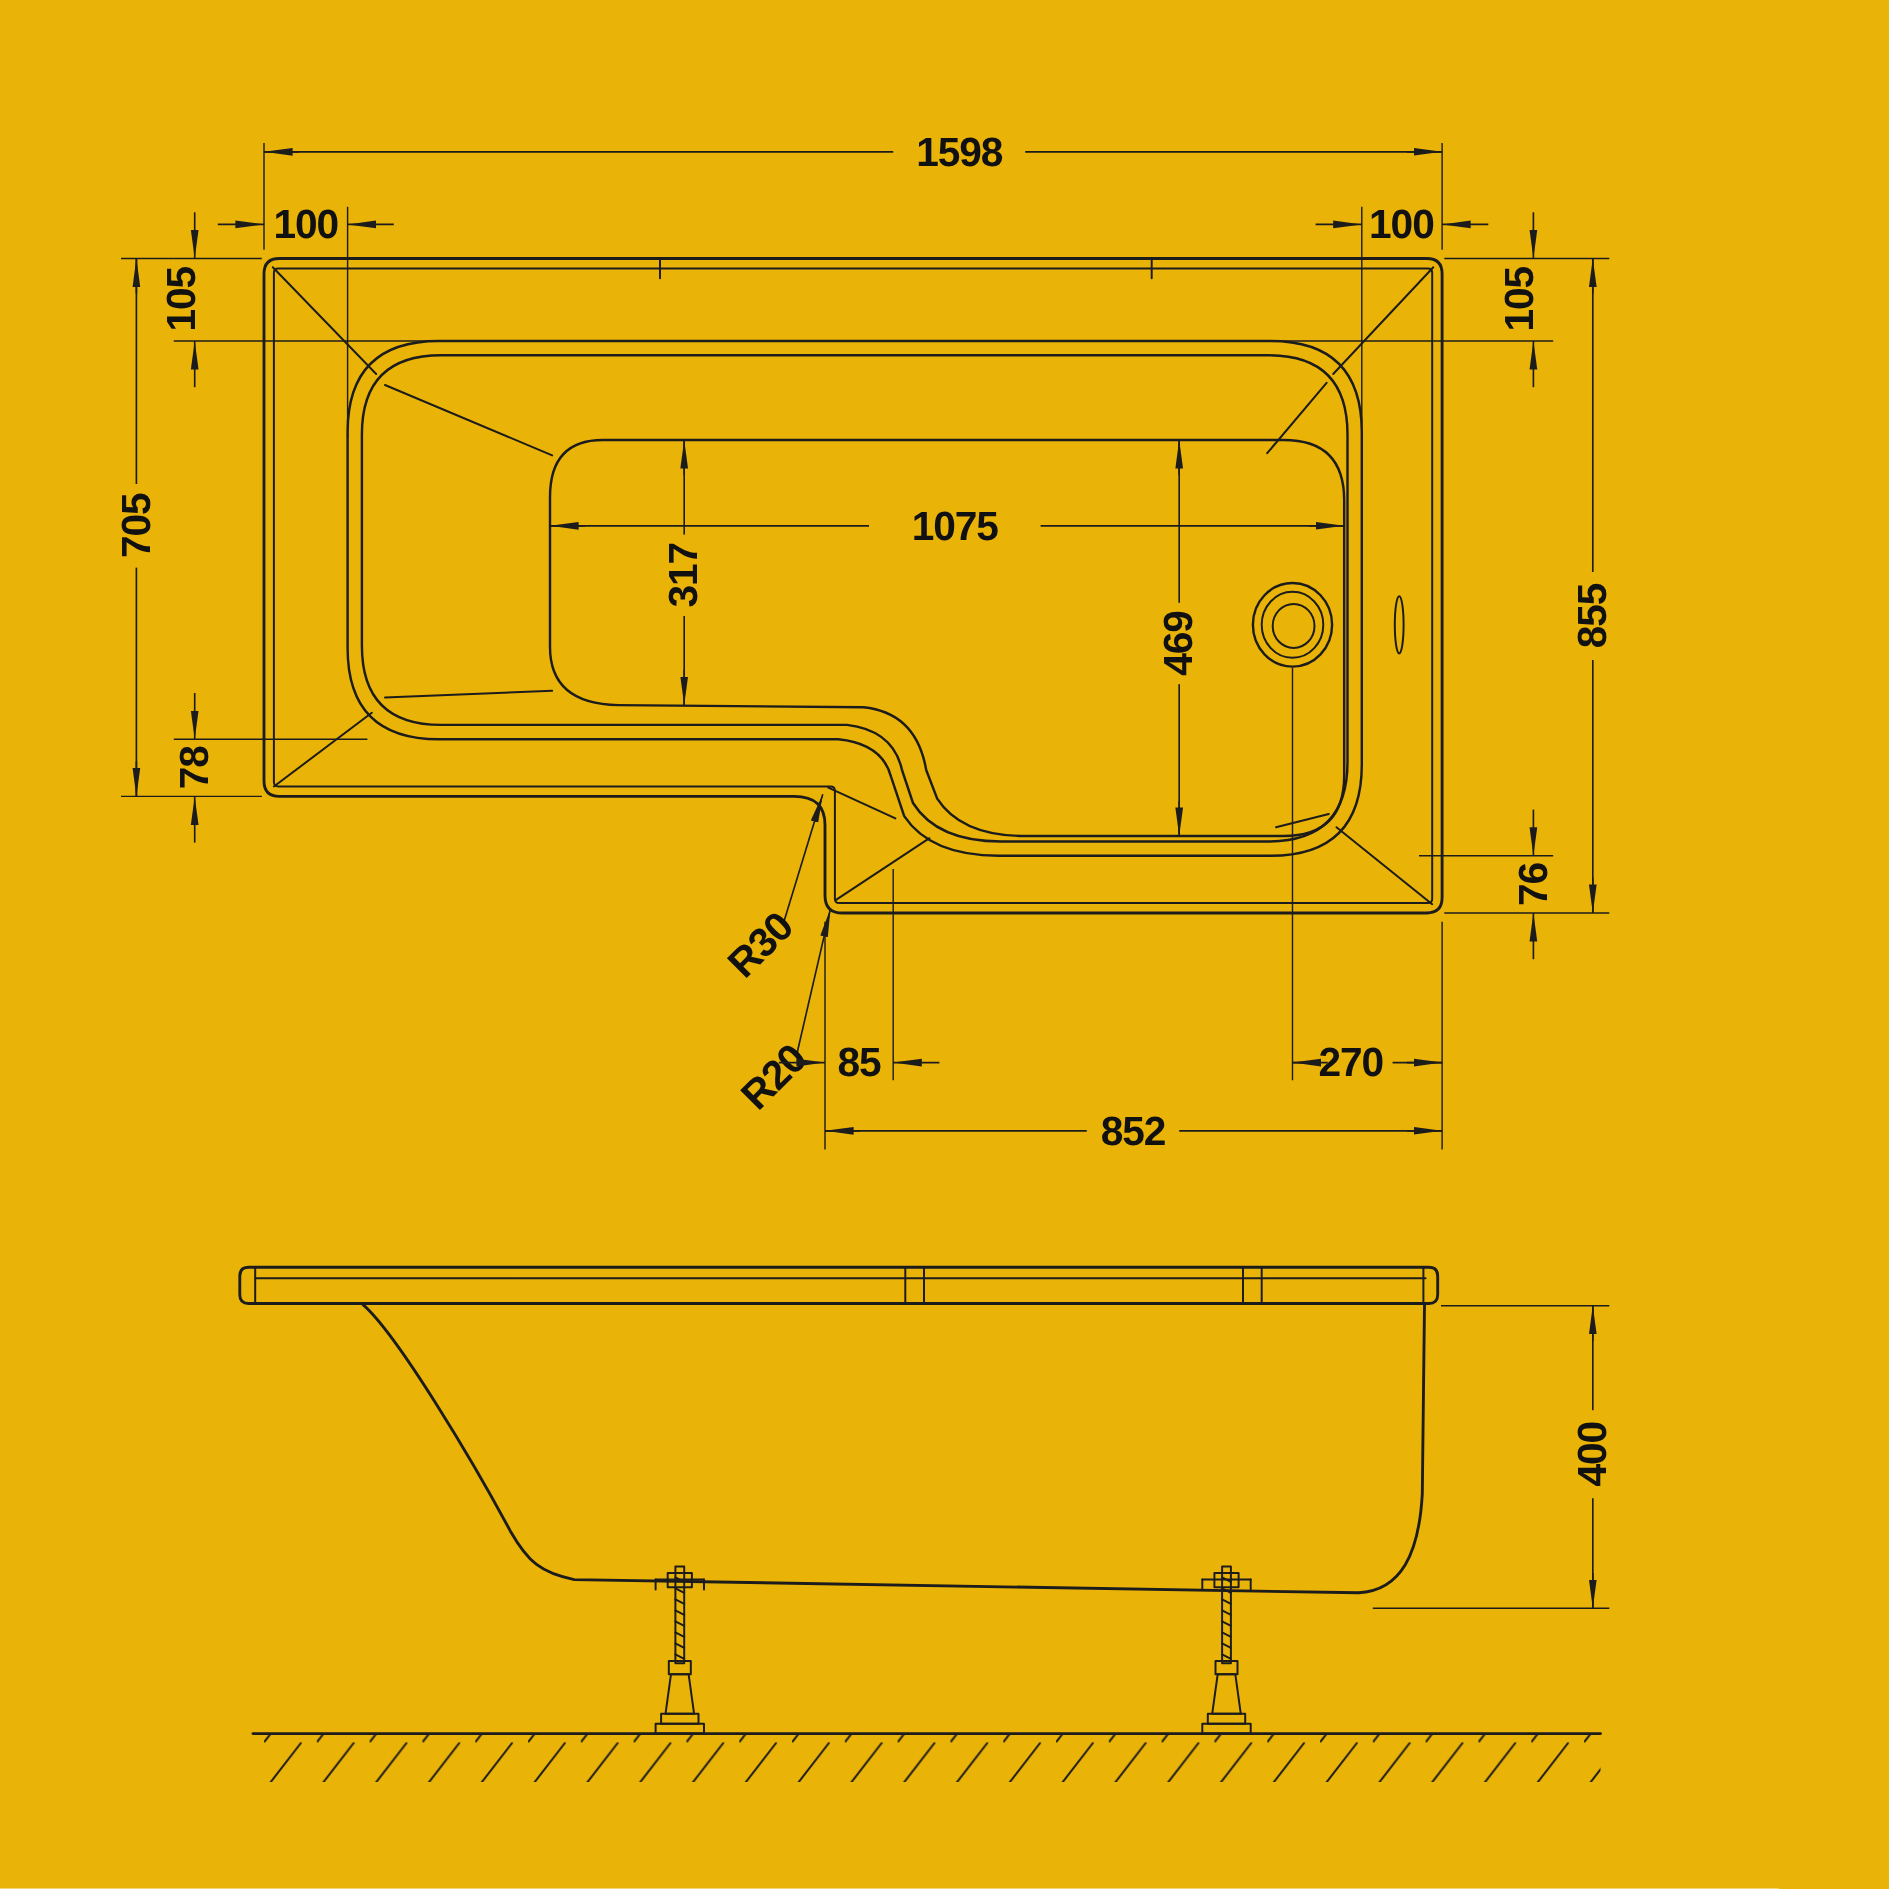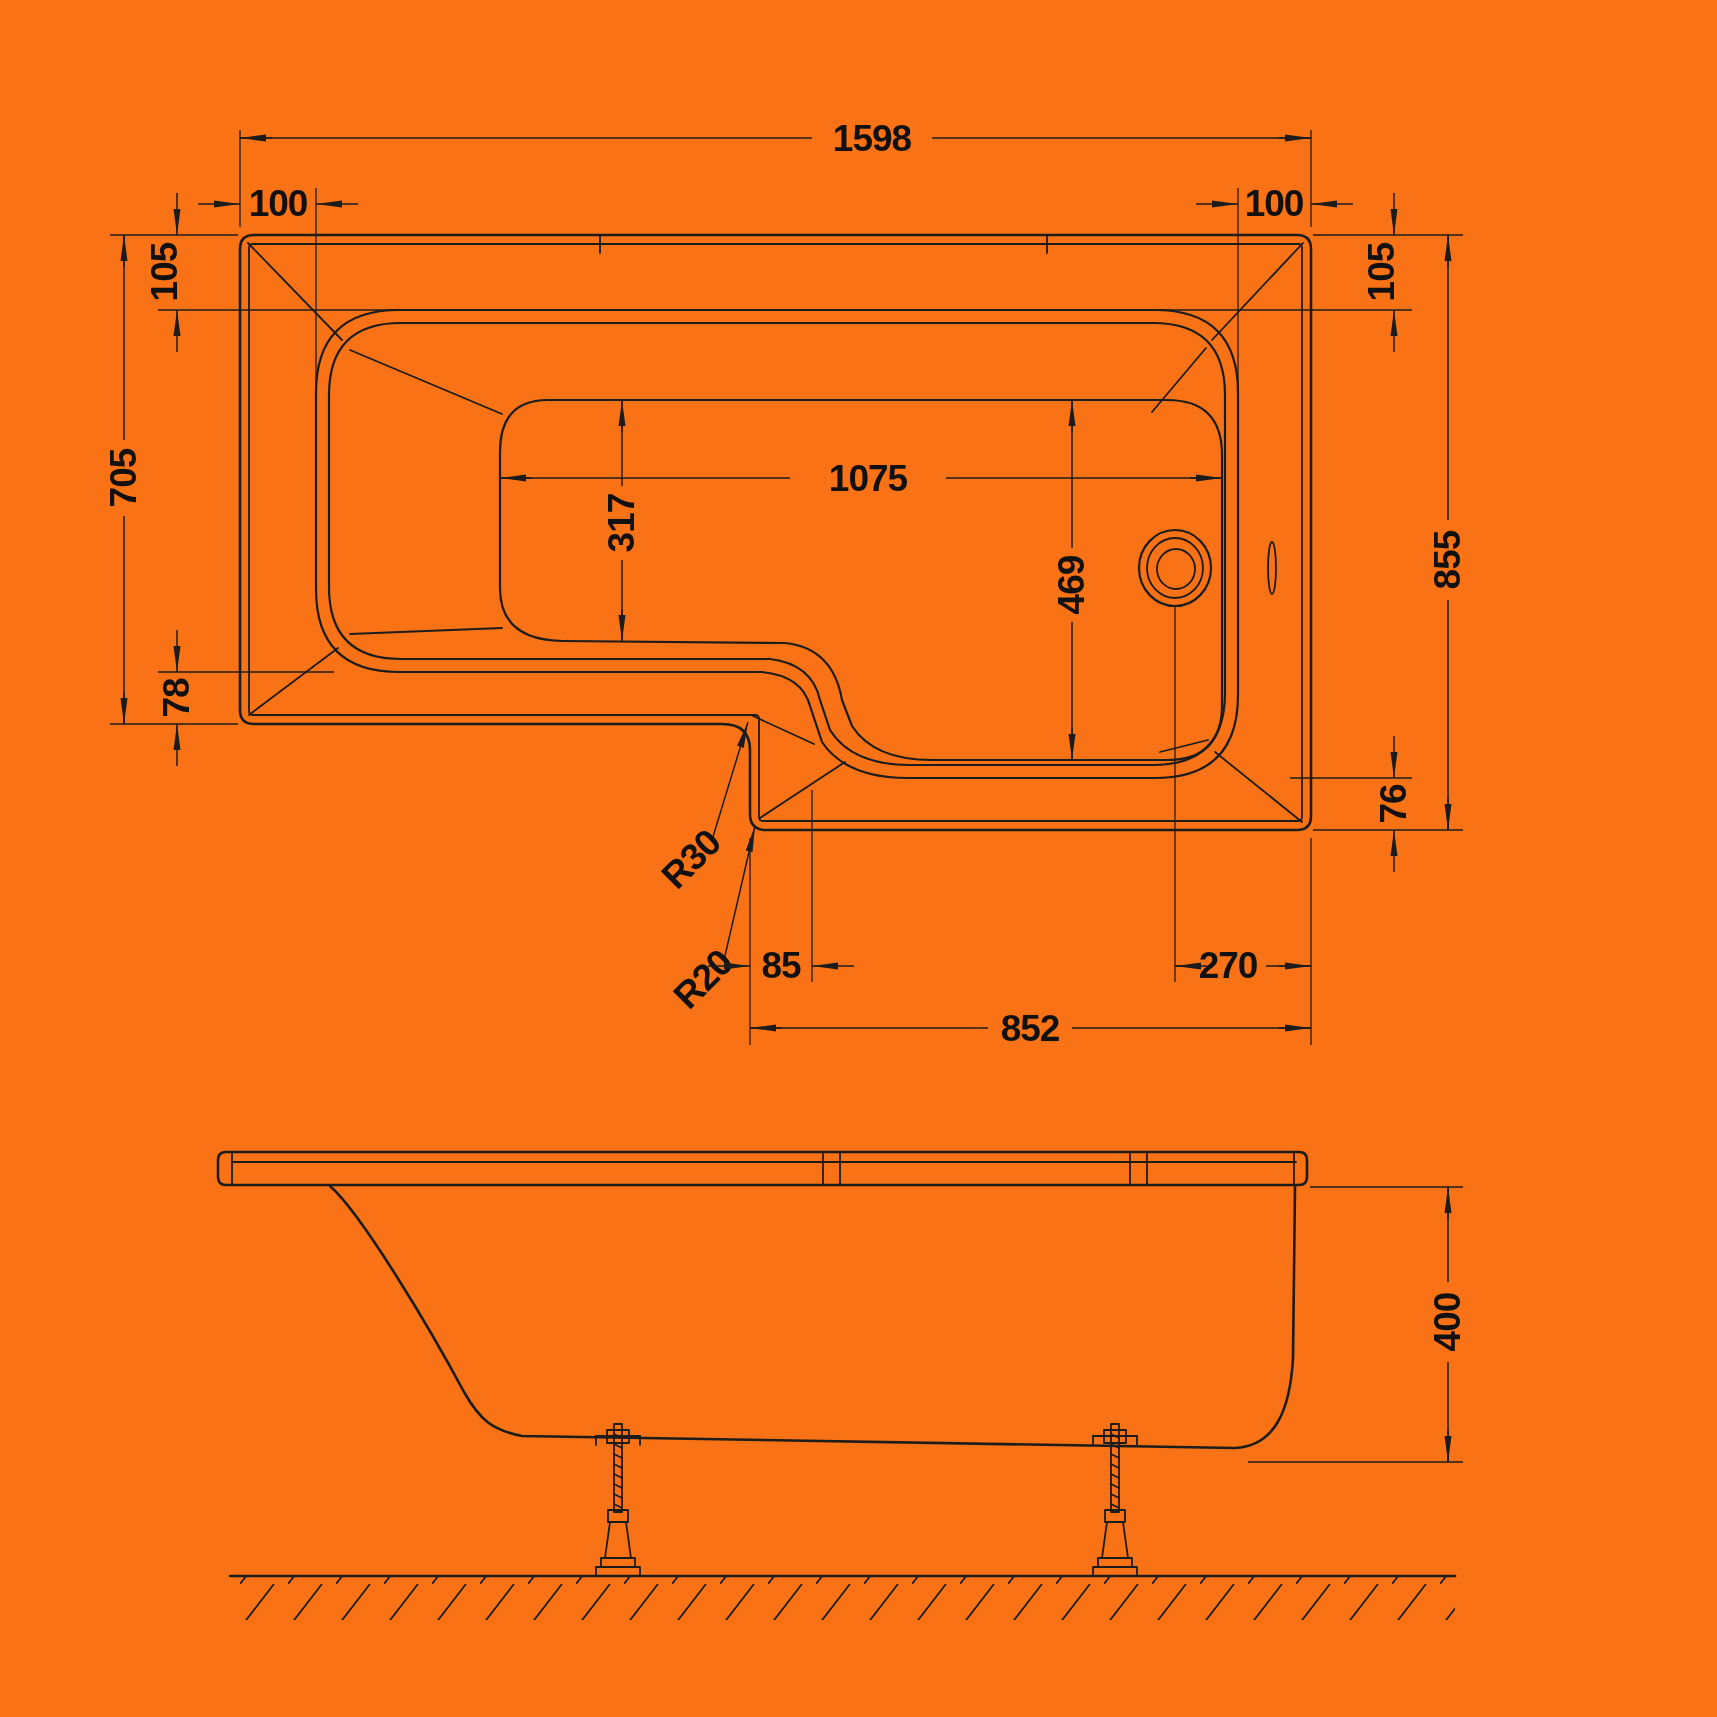--- a/index.html
+++ b/index.html
@@ -1,16 +1,16 @@
 <!DOCTYPE html>
 <html><head>
 <meta charset="utf-8">
 <style>
   html,body{margin:0;padding:0;background:#ffffff;}
-  .stage{position:relative;width:1717px;height:1717px;background:#f97316;overflow:hidden;
+  .stage{position:relative;width:1717px;height:1717px;background:#eab308;overflow:hidden;
          font-family:"Liberation Sans","DejaVu Sans",sans-serif;}
   svg{position:absolute;left:0;top:0;}
   .outline{fill:none;stroke:#1c1c1c;stroke-width:2.6;stroke-linejoin:round;stroke-linecap:round;}
   .thin{fill:none;stroke:#1c1c1c;stroke-width:1.8;stroke-linejoin:round;stroke-linecap:round;}
   .bowl{fill:none;stroke:#1c1c1c;stroke-width:2.2;stroke-linejoin:round;stroke-linecap:round;}
   .dim{fill:none;stroke:#1c1c1c;stroke-width:1.5;stroke-linecap:butt;}
   .ext{fill:none;stroke:#1c1c1c;stroke-width:1.3;stroke-linecap:butt;}
   .dimtext{font-family:"Liberation Sans","DejaVu Sans",sans-serif;font-size:37px;font-weight:700;
            fill:#111;letter-spacing:-1px;}
   .arrow{fill:#1c1c1c;}

